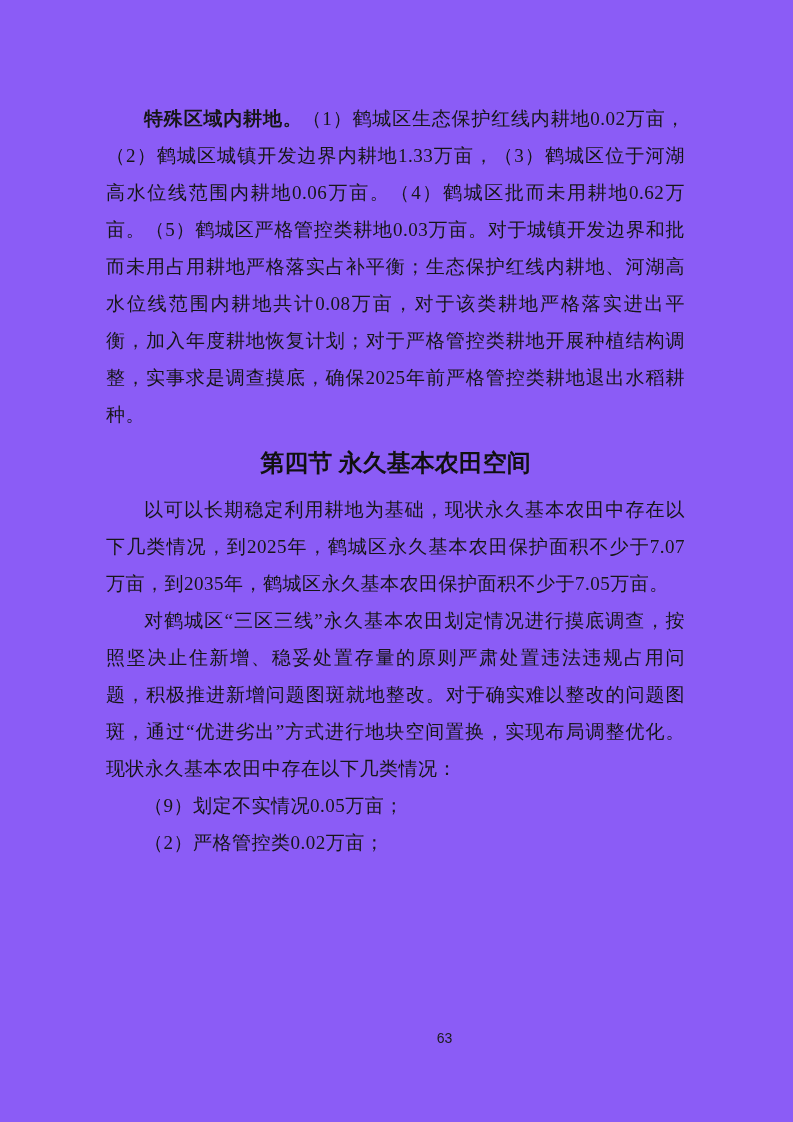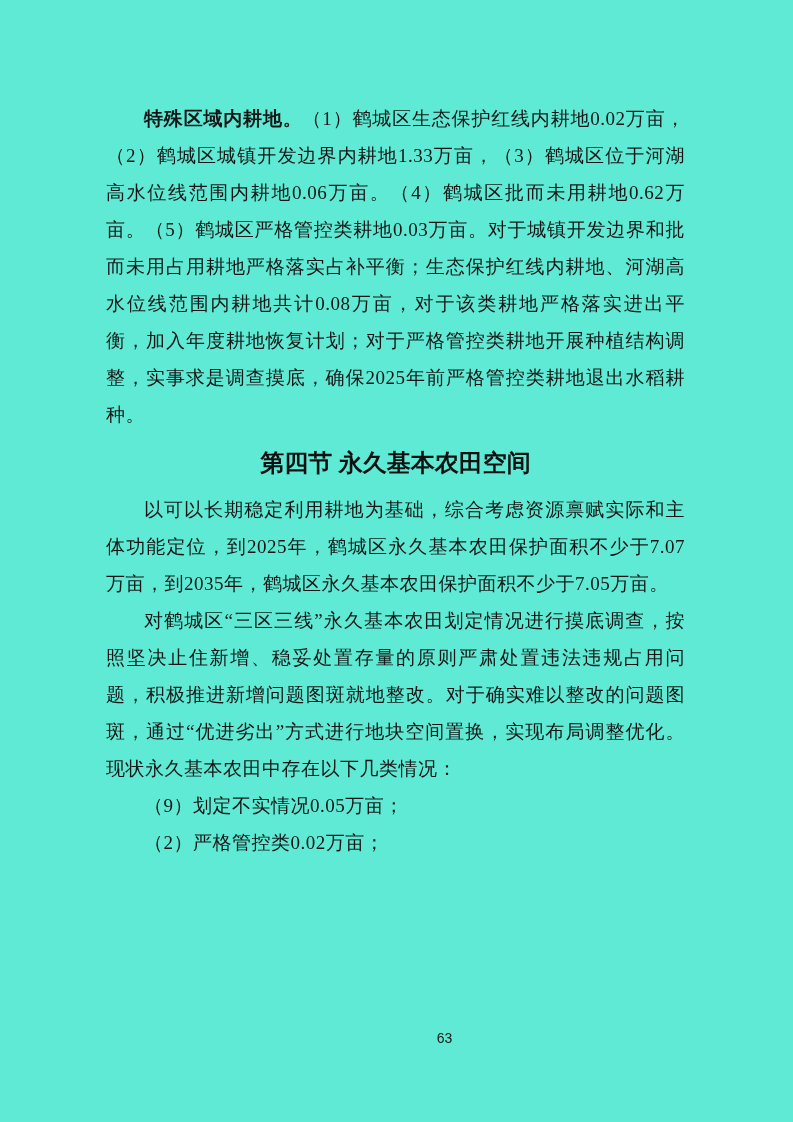--- a/index.html
+++ b/index.html
@@ -4,21 +4,21 @@
 <style>
   html, body {
     margin: 0;
     padding: 0;
     background: #ffffff;
   }
   .page {
     position: relative;
     width: 793px;
     height: 1122px;
-    background: #5eead4;
+    background: #8b5cf6;
     overflow: hidden;
     font-family: "Liberation Serif", "DejaVu Serif", serif;
     color: #161616;
   }
   .content {
     position: absolute;
     top: 100px;
     left: 106px;
     right: 108px;
   }
@@ -57,21 +57,21 @@
 </head>
 <body>
 
 <div class="page">
   <div class="content">
 
     <p class="body"><span class="lead">特殊区域内耕地。</span><span>（1）鹤城区生态保护红线内耕地0.02万亩，（2）鹤城区城镇开发边界内耕地1.33万亩，（3）鹤城区位于河湖高水位线范围内耕地0.06万亩。（4）鹤城区批而未用耕地0.62万亩。（5）鹤城区严格管控类耕地0.03万亩。对于城镇开发边界和批而未用占用耕地严格落实占补平衡；生态保护红线内耕地、河湖高水位线范围内耕地共计0.08万亩，对于该类耕地严格落实进出平衡，加入年度耕地恢复计划；对于严格管控类耕地开展种植结构调整，实事求是调查摸底，确保2025年前严格管控类耕地退出水稻耕种。</span></p>
 
     <h2 class="section-heading">第四节 永久基本农田空间</h2>
 
-    <p class="body">以可以长期稳定利用耕地为基础，综合考虑资源禀赋实际和主体功能定位，到2025年，鹤城区永久基本农田保护面积不少于7.07万亩，到2035年，鹤城区永久基本农田保护面积不少于7.05万亩。</p>
+    <p class="body">以可以长期稳定利用耕地为基础，现状永久基本农田中存在以下几类情况，到2025年，鹤城区永久基本农田保护面积不少于7.07万亩，到2035年，鹤城区永久基本农田保护面积不少于7.05万亩。</p>
 
     <p class="body">对鹤城区“三区三线”永久基本农田划定情况进行摸底调查，按照坚决止住新增、稳妥处置存量的原则严肃处置违法违规占用问题，积极推进新增问题图斑就地整改。对于确实难以整改的问题图斑，通过“优进劣出”方式进行地块空间置换，实现布局调整优化。现状永久基本农田中存在以下几类情况：</p>
 
     <p class="body">（9）划定不实情况0.05万亩；</p>
 
     <p class="body">（2）严格管控类0.02万亩；</p>
 
 
 
   </div>

